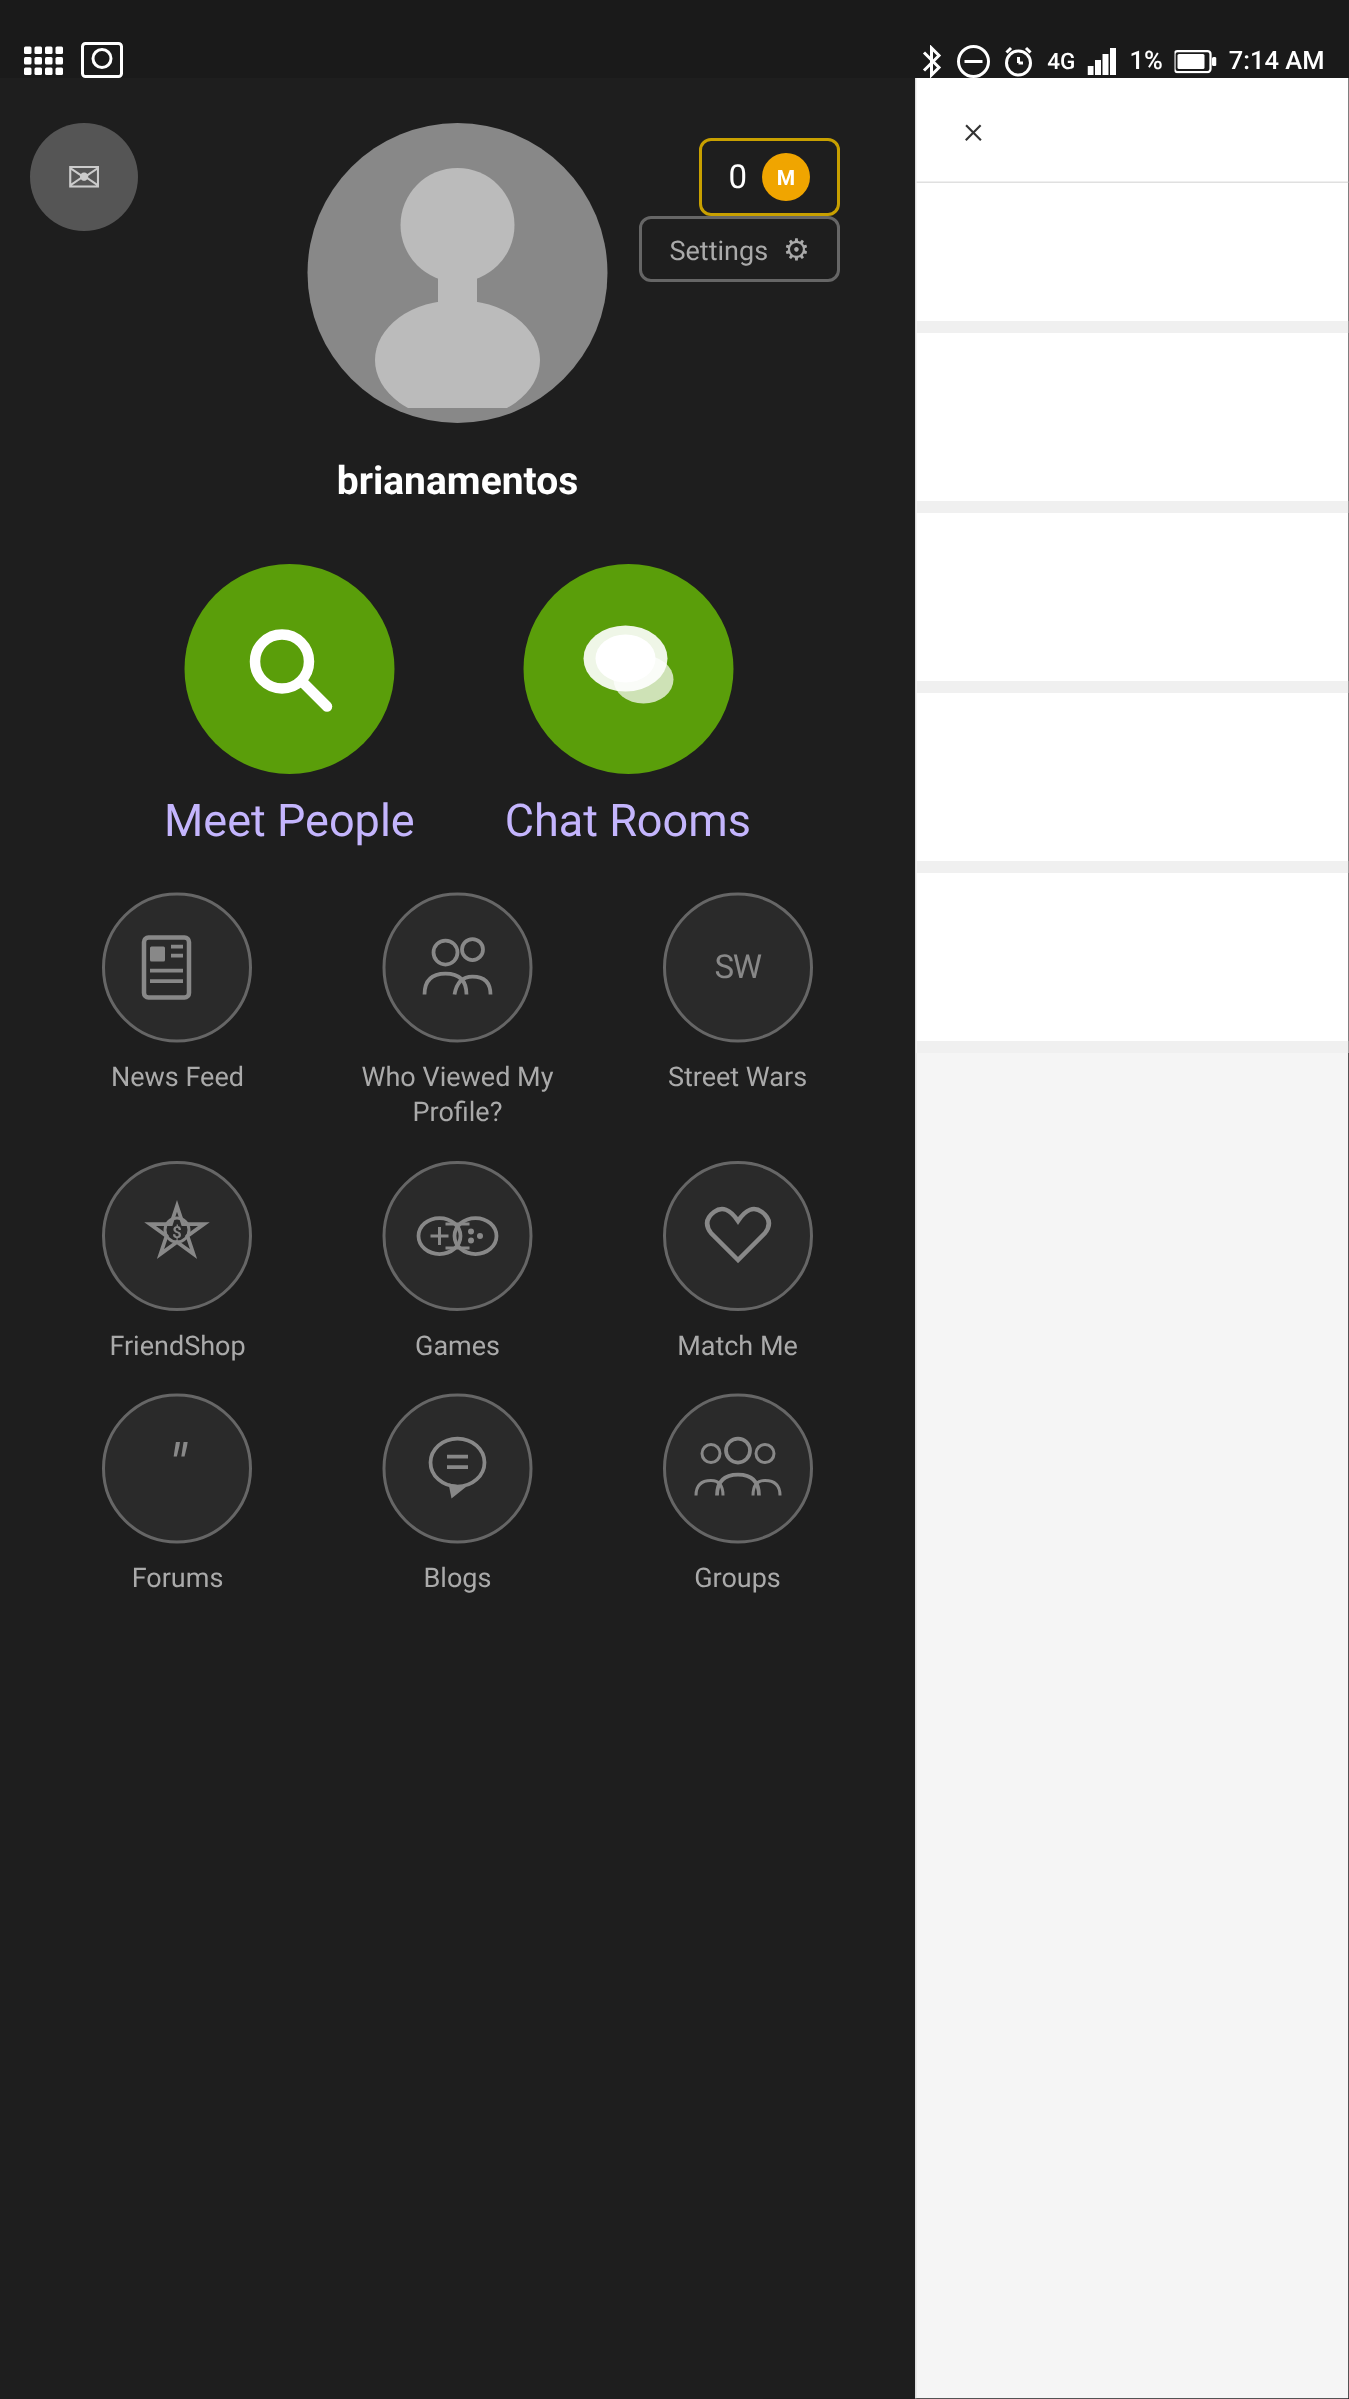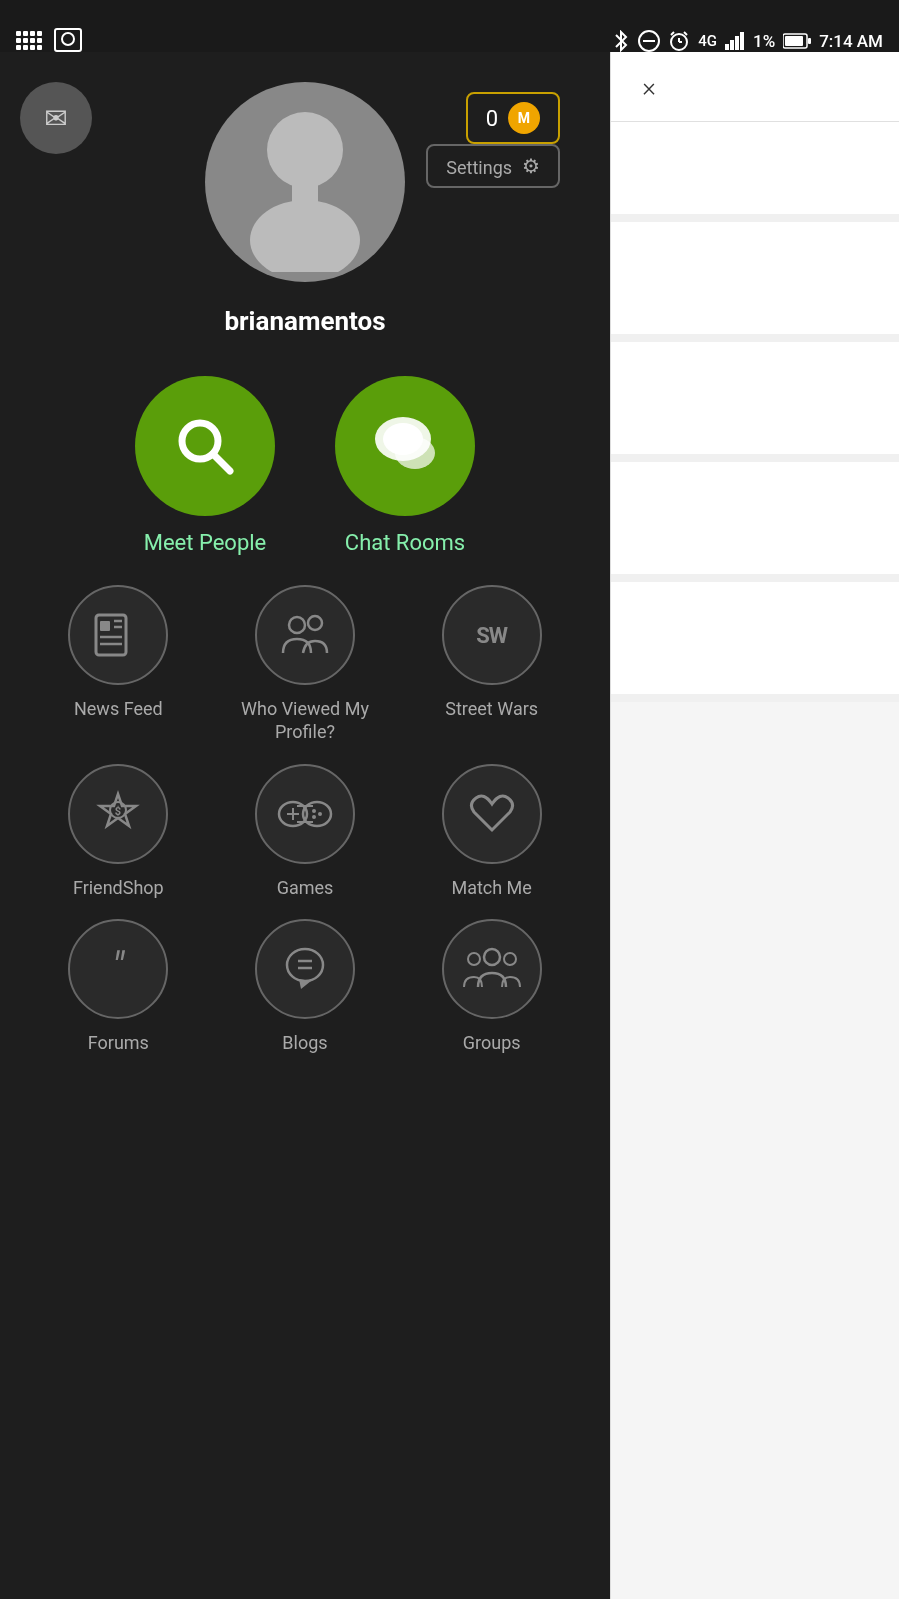--- a/index.html
+++ b/index.html
@@ -247,22 +247,22 @@
     .large-circle {
       width: 140px;
       height: 140px;
       border-radius: 50%;
       background: #5a9e0a;
       display: flex;
       align-items: center;
       justify-content: center;
     }
     .large-menu-label {
-      color: #86efac;
-      font-size: 22px;
+      color: #c4b5fd;
+      font-size: 30px;
       text-align: center;
     }
 
     
     .small-buttons-grid {
       display: grid;
       grid-template-columns: repeat(3, 1fr);
       gap: 20px 10px;
       margin-bottom: 20px;
     }
@@ -447,21 +447,21 @@
 
               <circle cx="40" cy="14" r="7" fill="none" stroke="#888" stroke-width="2.5"></circle>
               <path d="M28 44 Q30 32 40 32 Q52 32 52 44" fill="none" stroke="#888" stroke-width="2.5"></path>
             </svg>
           </div>
           <span class="small-menu-label">Who Viewed My Profile?</span>
         </div>
 
         <div class="small-menu-item">
           <div class="small-circle">
-            <span style="color:#888; font-size:22px; font-weight:bold; letter-spacing:-1px;">SW</span>
+            <span style="color:#888; font-size:22px; font-weight:normal; letter-spacing:-1px;">SW</span>
           </div>
           <span class="small-menu-label">Street Wars</span>
         </div>
 
       </div>
 
       <div class="small-buttons-grid">
 
         <div class="small-menu-item">
           <div class="small-circle">

